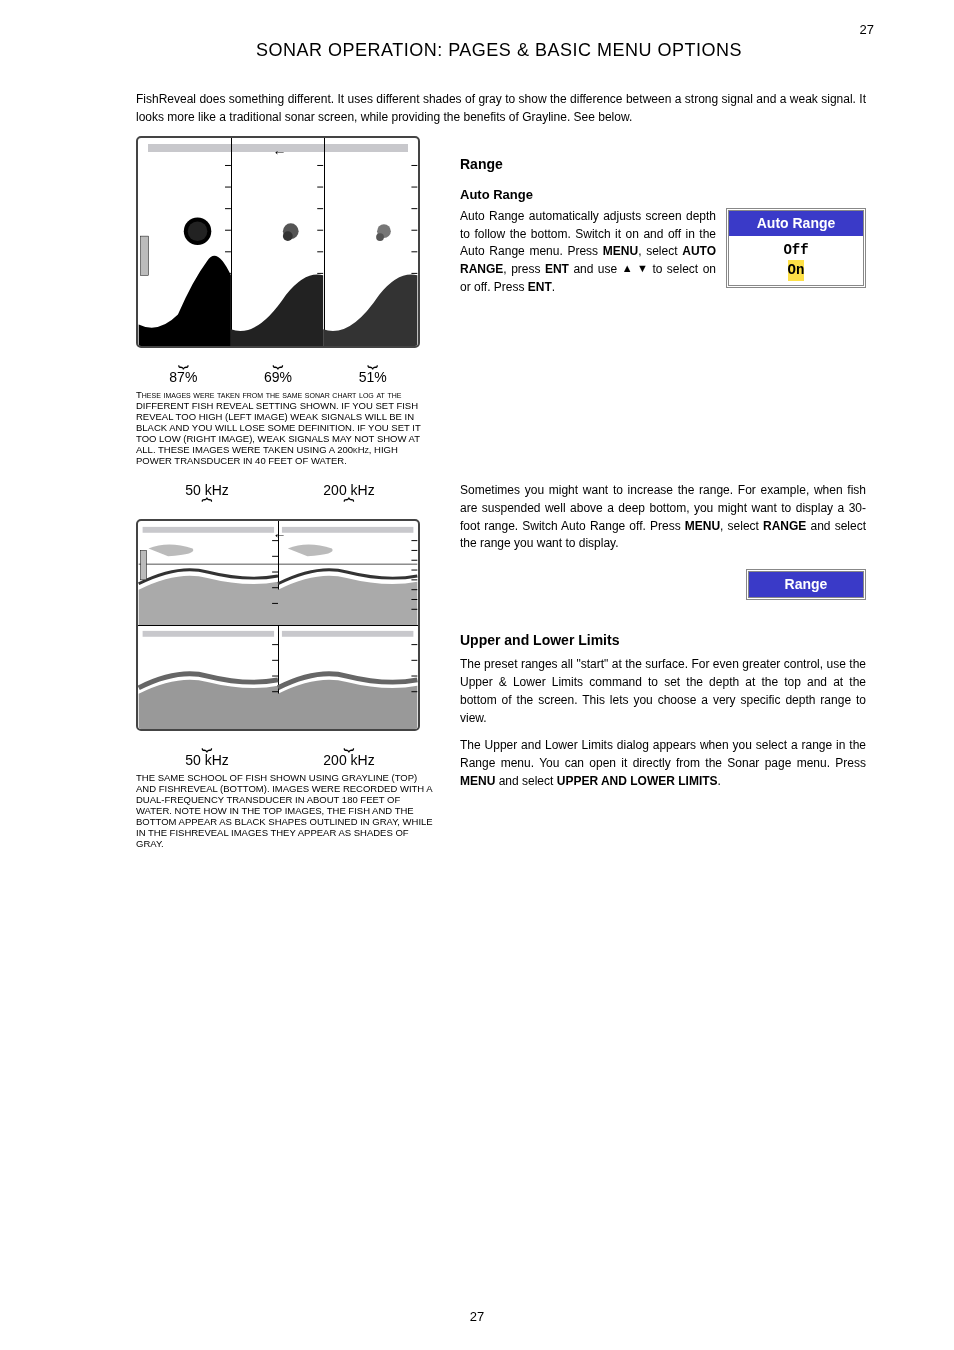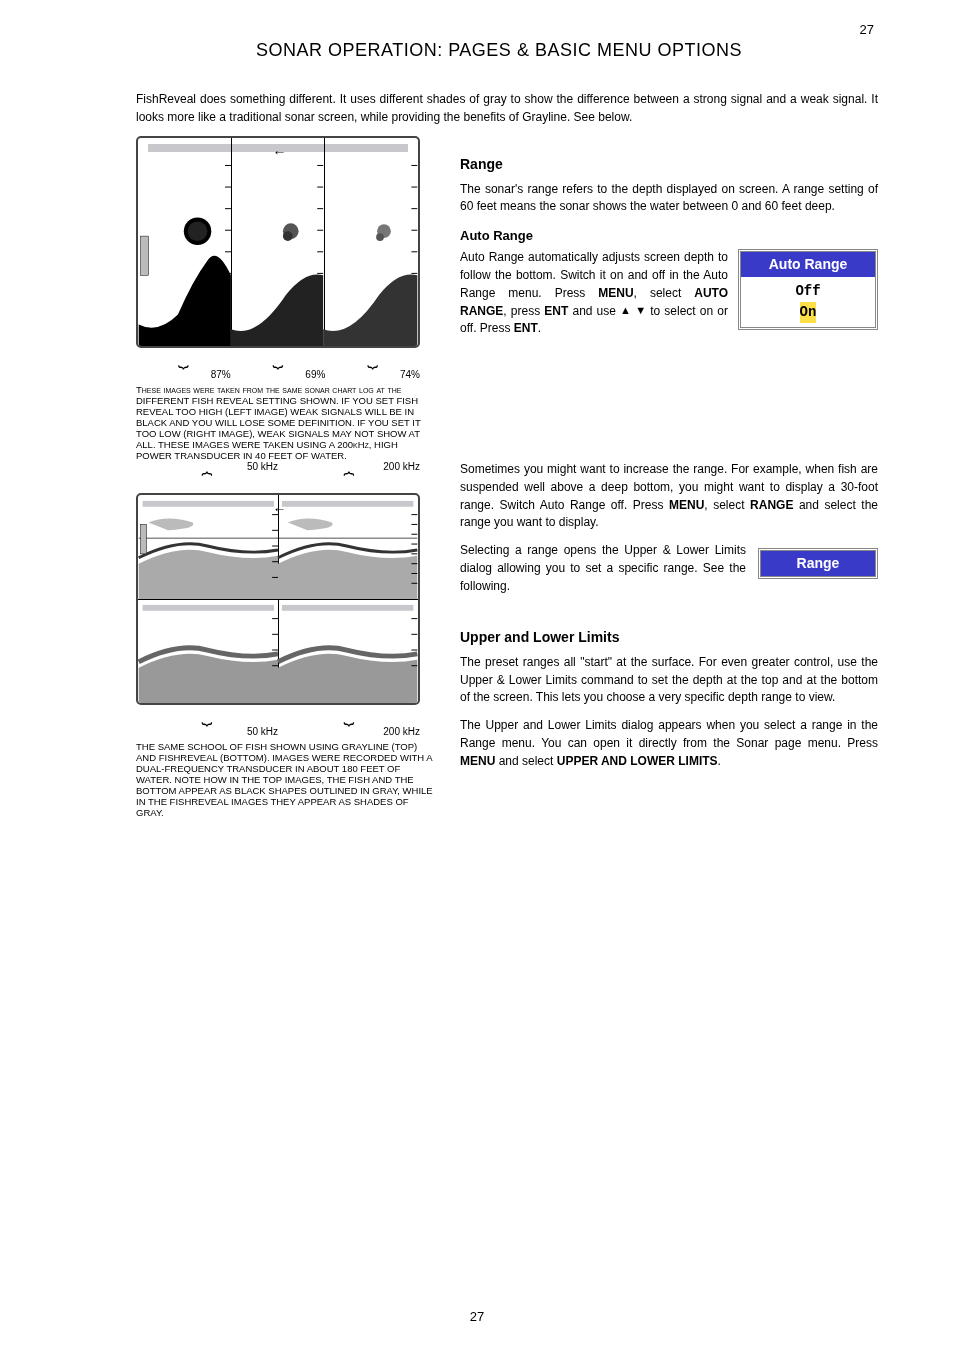--- a/index.html
+++ b/index.html
@@ -19,21 +19,21 @@
   .section-title {
     position: absolute;
     top: 40px; left: 256px;
     font-size: 18px;
     letter-spacing: 0.5px;
   }
   .content {
     position: absolute;
     top: 90px;
     left: 136px;
-    right: 76px;
+    right: 88px;
   }
   .para { font-size: 12px; line-height: 1.5; margin-bottom: 10px; text-align: justify; }
   .h3 { font-size: 14px; font-weight: bold; margin-top: 18px; margin-bottom: 6px; }
   .twocol { display: flex; gap: 24px; }
   .left { flex: 0 0 300px; }
   .right { flex: 1; font-size: 12px; line-height: 1.48; text-align: justify; }
   .right p { margin-bottom: 10px; }
 
   
   .sonar-box {
@@ -42,21 +42,21 @@
     background: #fff;
     position: relative;
     overflow: hidden;
   }
   .sonar-topbar { position: absolute; top: 6px; left: 10px; right: 10px; height: 8px; background: #c8c8cc; }
   .sonar-arrow { position: absolute; top: 4px; left: 48%; font-size: 14px; font-weight: bold; }
   .sonar-divider { position: absolute; top: 0; bottom: 0; width: 1px; background: #000; }
   svg.seabed { position: absolute; left: 0; right: 0; bottom: 0; width: 100%; height: 100%; }
   .brace { width: 284px; display: flex; }
   .brace span { flex: 1; text-align: center; font-size: 18px; font-family: serif; }
-  .brace-lbl { width: 284px; display: flex; font-size: 10px; text-align: right; }
+  .brace-lbl { width: 284px; display: flex; font-size: 14px; text-align: center; }
   .brace-lbl span { flex: 1; }
 
   
   .menu {
     border: 3px double #888;
     background: #fff;
     width: 140px;
     font-family: 'Courier New', monospace;
     font-weight: bold;
     font-size: 14px;
@@ -122,45 +122,44 @@
         </svg>
       </div>
       <div class="brace">
         <span>⏟</span>
         <span>⏟</span>
         <span>⏟</span>
       </div>
       <div class="brace-lbl">
         <span>87%</span>
         <span>69%</span>
-        <span>74%</span>
+        <span>51%</span>
       </div>
     </div>
     <div class="right">
       <div class="h3">Range</div>
-      <p>The sonar's range refers to the depth displayed on screen. A range setting of 60 feet means the sonar shows the water between 0 and 60 feet deep.</p>
       <div style="font-size:13px;font-weight:bold;margin:10px 0 4px">Auto Range</div>
       <div style="float:right;margin:0 0 6px 10px">
         <div class="menu">
           <div class="menu-hdr">Auto Range</div>
           <div class="menu-body">
             <div class="menu-item">Off</div>
             <div class="menu-item"><span class="menu-sel">On</span></div>
           </div>
         </div>
       </div>
       <p>
         <span>Auto Range automatically adjusts screen depth to follow the bottom. Switch it on and off in the Auto Range menu. Press </span><b>MENU</b><span>, select </span><b>AUTO RANGE</b><span>, press </span><b>ENT</b><span> and use </span><span class="triangle">▲</span> <span class="triangle">▼</span><span> to select on or off. Press </span><b>ENT</b><span>.</span>
       </p>
     </div>
   </div>
 
   <div style="margin-top:4px;font-size:9.5px;font-variant:small-caps;width:300px">These images were taken from the same sonar chart log at the DIFFERENT FISH REVEAL SETTING SHOWN. IF YOU SET FISH REVEAL TOO HIGH (LEFT IMAGE) WEAK SIGNALS WILL BE IN BLACK AND YOU WILL LOSE SOME DEFINITION. IF YOU SET IT TOO LOW (RIGHT IMAGE), WEAK SIGNALS MAY NOT SHOW AT ALL. THESE IMAGES WERE TAKEN USING A 200kHz, HIGH POWER TRANSDUCER IN 40 FEET OF WATER.</div>
 
-  <div class="twocol" style="">
+  <div class="twocol" style="margin-top:16px">
     <div class="left">
       <div class="brace-lbl">
         <span>50 kHz</span>
         <span>200 kHz</span>
       </div>
       <div class="brace" style="transform:scaleY(-1)">
         <span>⏟</span>
         <span>⏟</span>
       </div>
       <div class="sonar-box">
@@ -225,21 +224,20 @@
 
     <div class="right">
       <p>
         <span>Sometimes you might want to increase the range. For example, when fish are suspended well above a deep bottom, you might want to display a 30-foot range. Switch Auto Range off. Press </span><b>MENU</b><span>, select </span><b>RANGE</b><span> and select the range you want to display.</span>
       </p>
       <div style="float:right;margin:6px 0 8px 12px">
         <div class="menu" style="width:120px">
           <div class="menu-hdr">Range</div>
         </div>
       </div>
-      <p style="clear:left">Selecting a range opens the Upper &amp; Lower Limits dialog allowing you to set a specific range. See the following.</p>
 
       <div style="clear:both"></div>
       <div class="h3" style="margin-top:22px">Upper and Lower Limits</div>
       <p>The preset ranges all "start" at the surface. For even greater control, use the Upper &amp; Lower Limits command to set the depth at the top and at the bottom of the screen. This lets you choose a very specific depth range to view.</p>
       <p>
         <span>The Upper and Lower Limits dialog appears when you select a range in the Range menu. You can open it directly from the Sonar page menu. Press </span><b>MENU</b><span> and select </span><b>UPPER AND LOWER LIMITS</b><span>.</span>
       </p>
     </div>
   </div>
 

